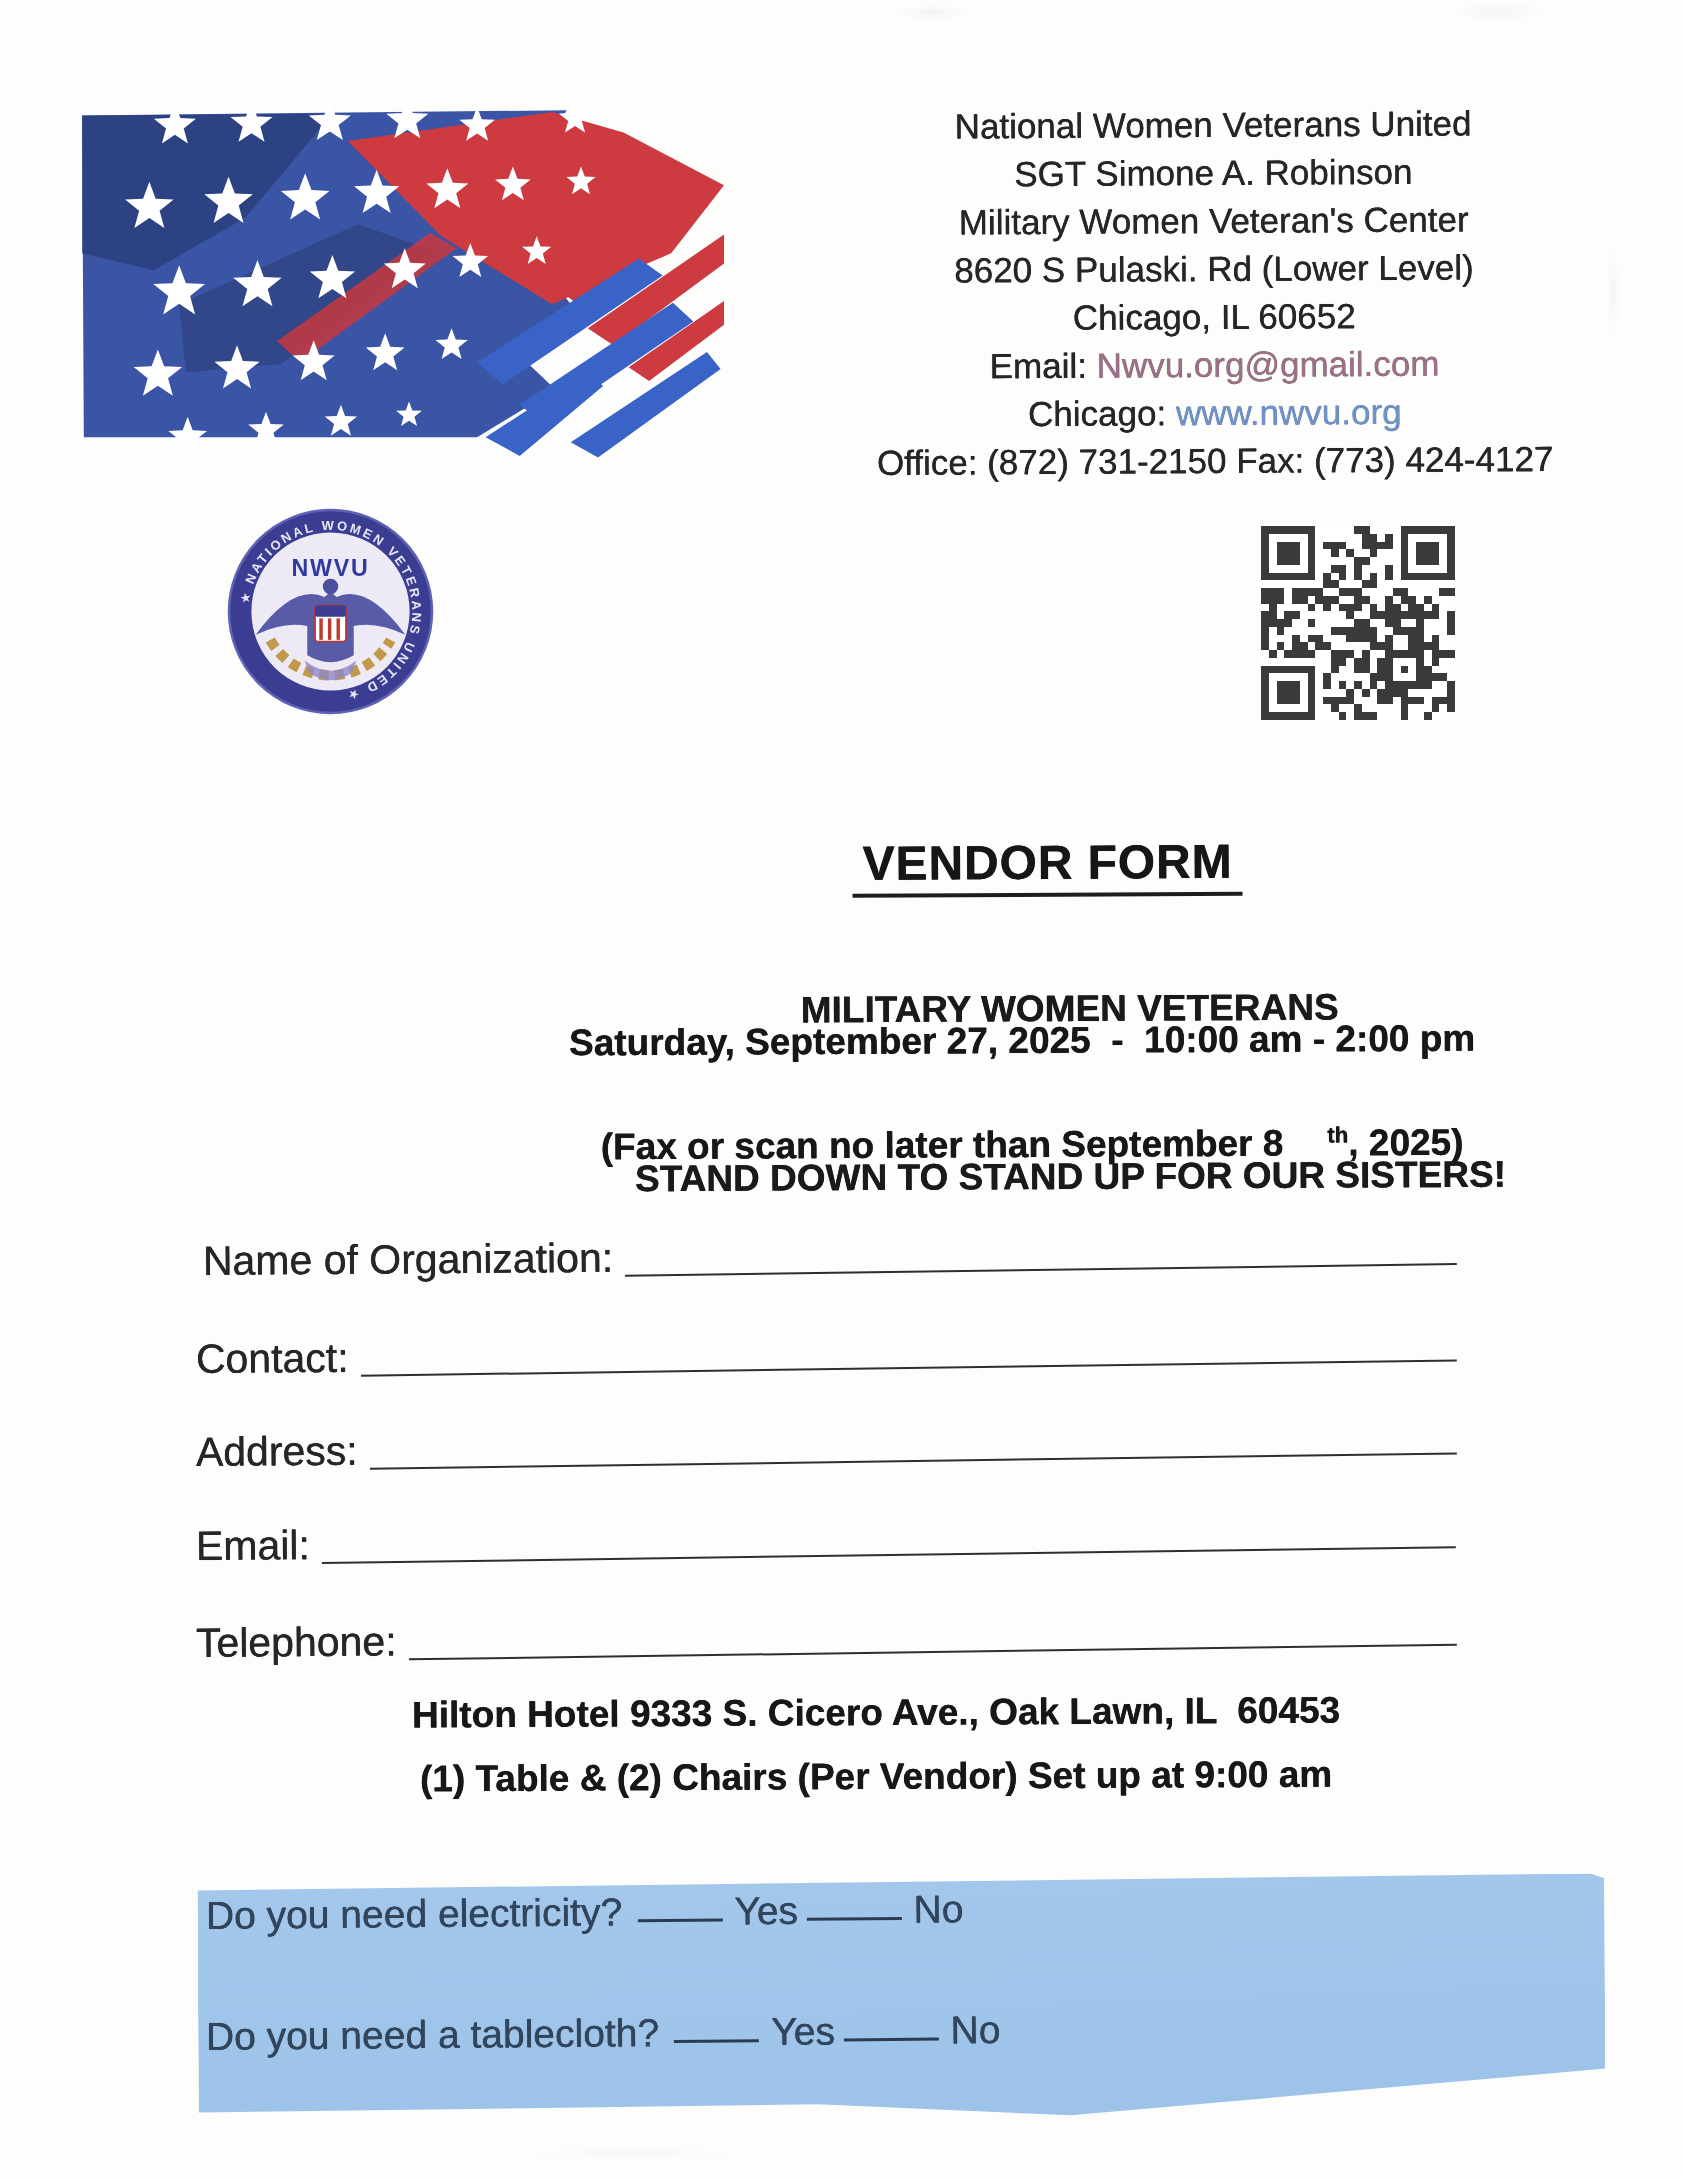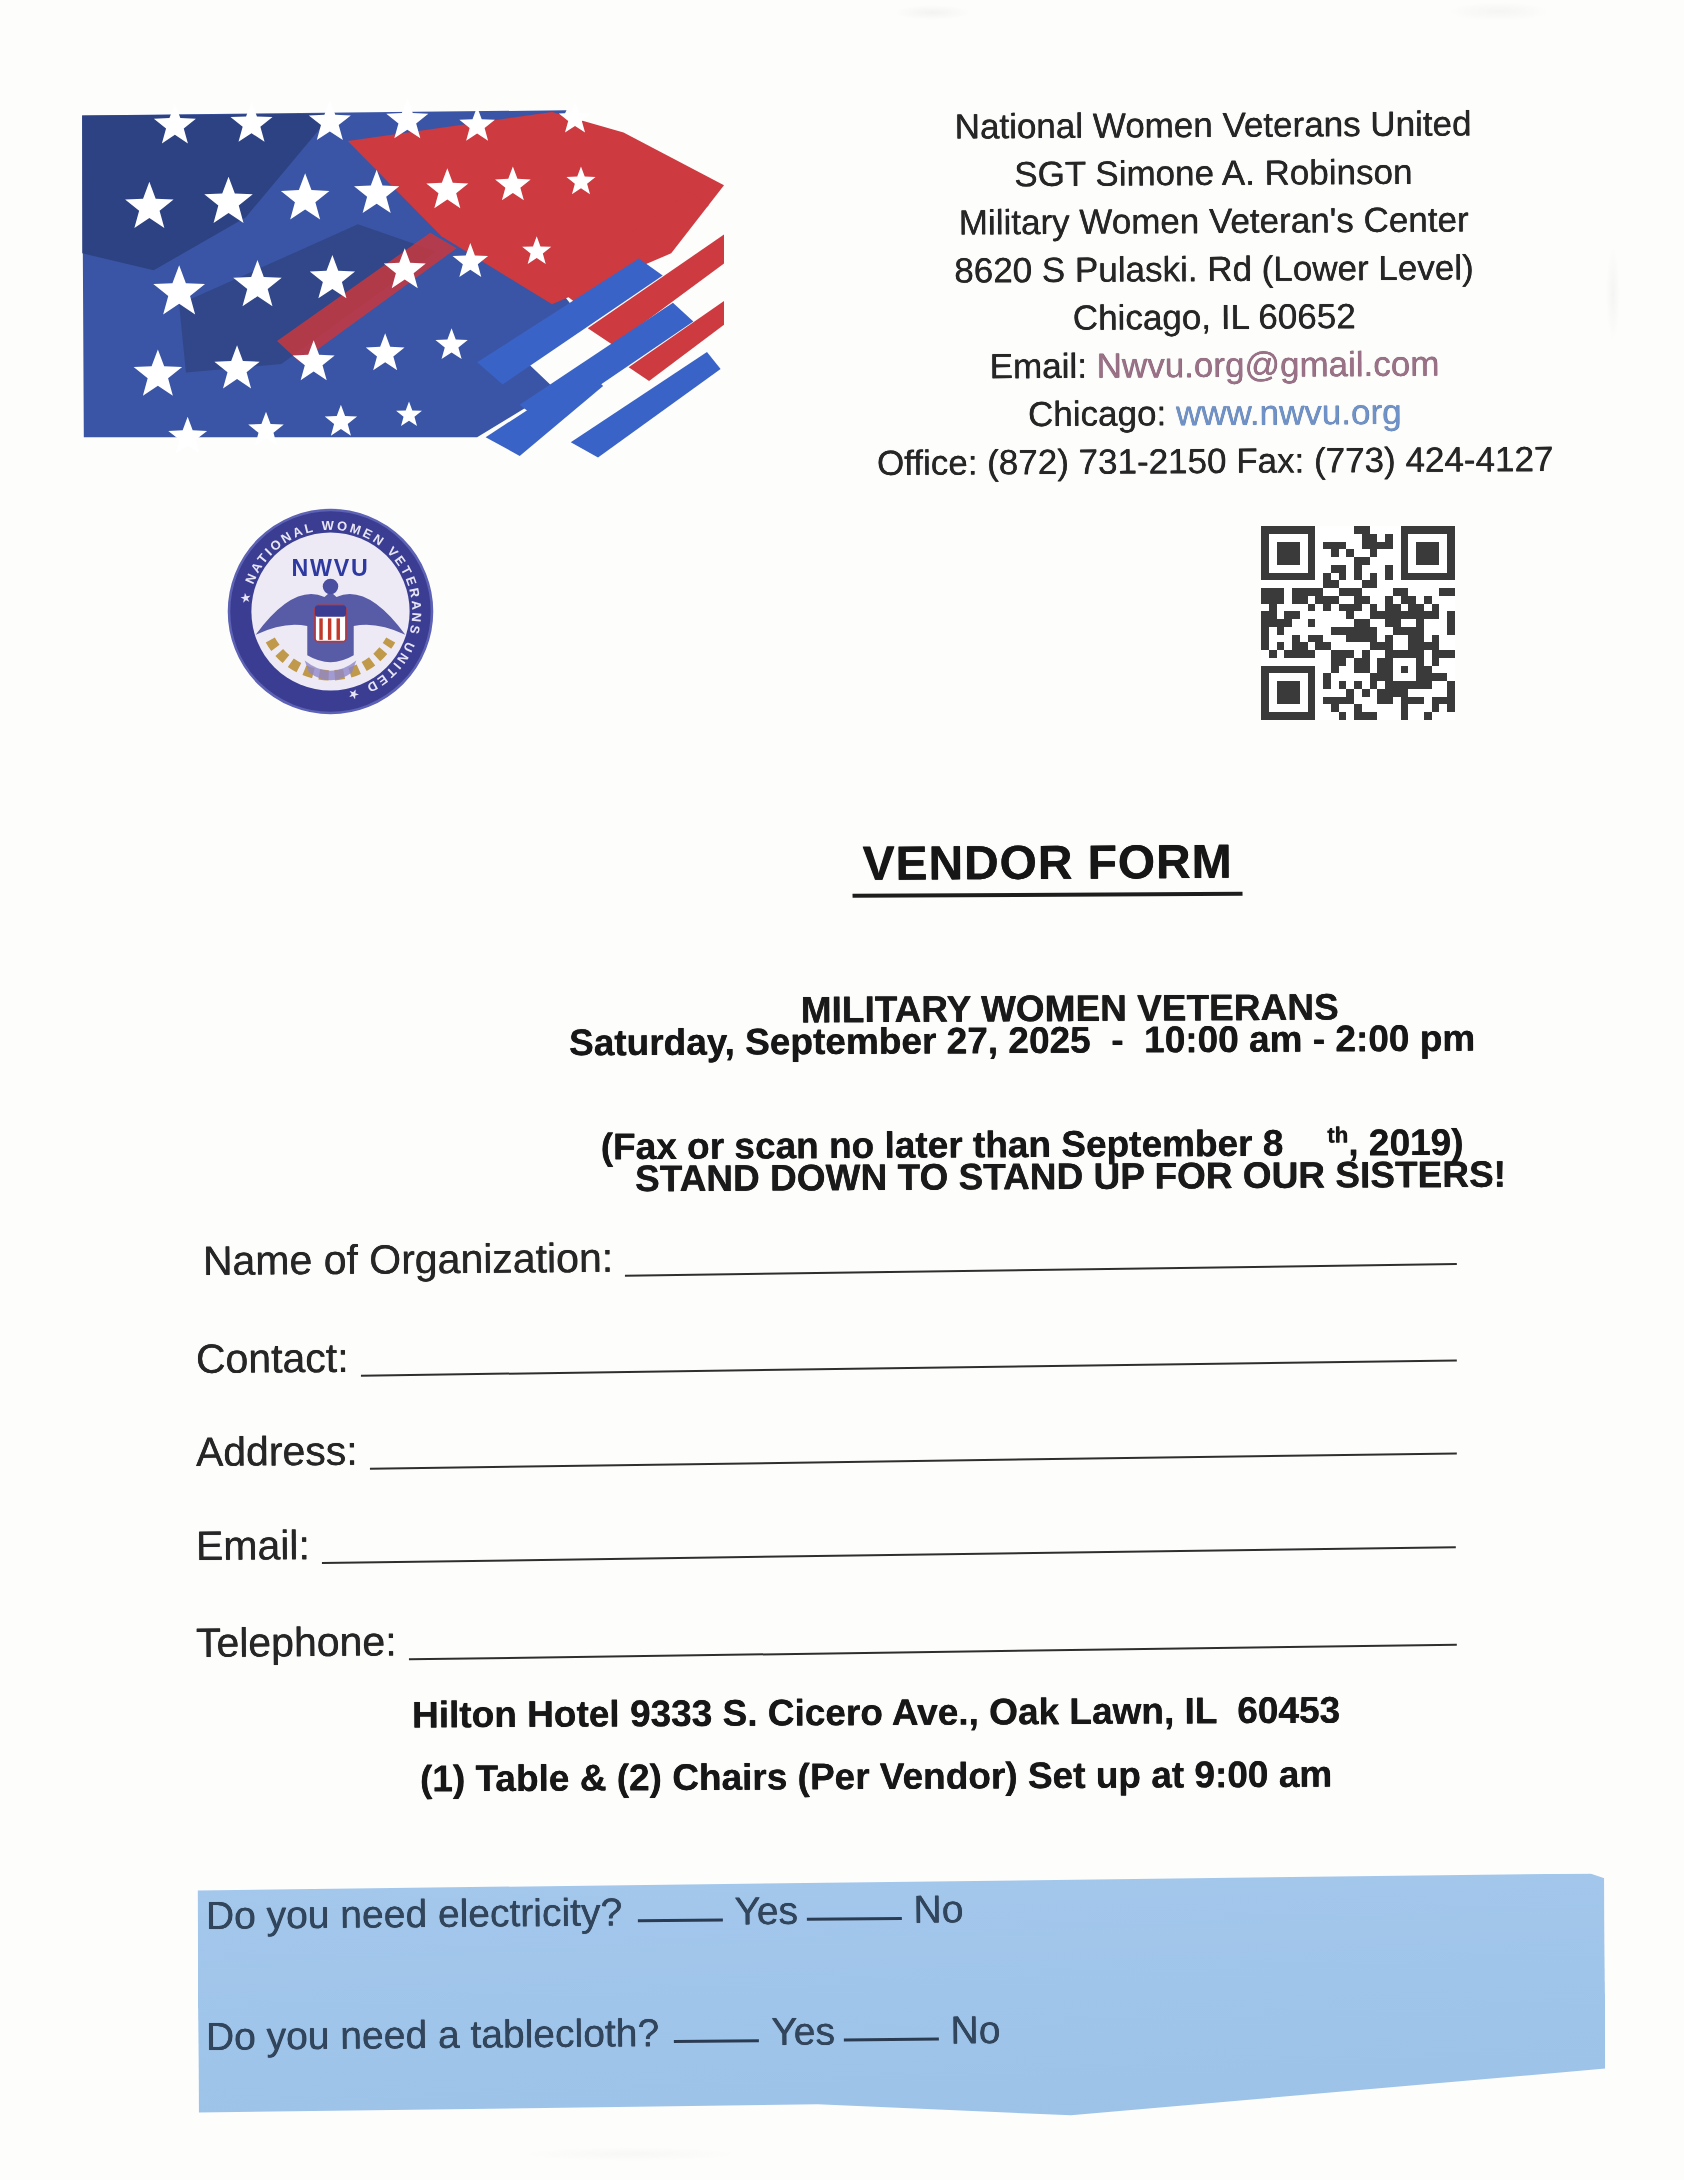--- a/index.html
+++ b/index.html
@@ -488,21 +488,21 @@
     <span class="u">VENDOR FORM</span>
   </div>
 
   <div class="abs ctr subtitle scan">
     <div>MILITARY WOMEN VETERANS</div>
     <div>STAND DOWN TO STAND UP FOR OUR SISTERS!</div>
   </div>
 
   <div class="abs ctr date-line scan">Saturday, September 27, 2025  -  10:00 am - 2:00 pm</div>
 
-  <div class="abs ctr deadline scan"><span>(Fax or scan no later than September 8</span><sup>th</sup><span>, 2019)</span></div>
+  <div class="abs ctr deadline scan"><span>(Fax or scan no later than September 8</span><sup>th</sup><span>, 2025)</span></div>
 
   <div class="abs frow scan" style="top:1233px;left:203px;width:1256px;">
     <span class="lbl">Name of Organization:</span>
     <div class="line"></div>
   </div>
   <div class="abs frow scan" style="top:1331px;">
     <span class="lbl">Contact:</span>
     <div class="line"></div>
   </div>
   <div class="abs frow scan" style="top:1424px;">

